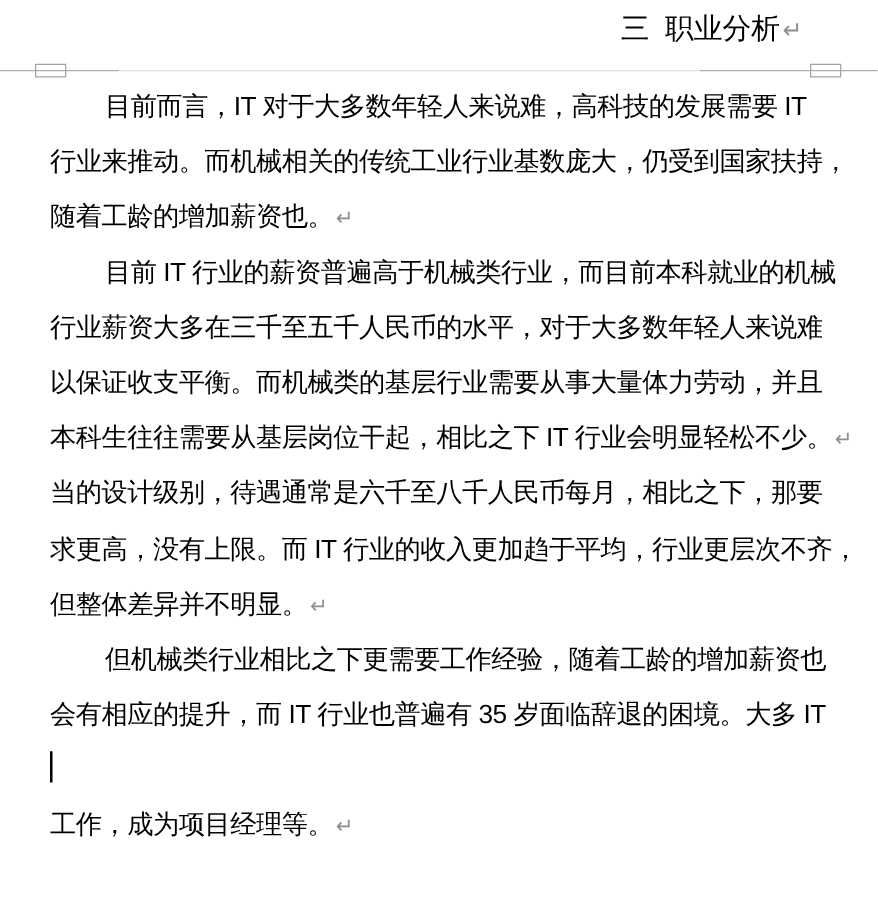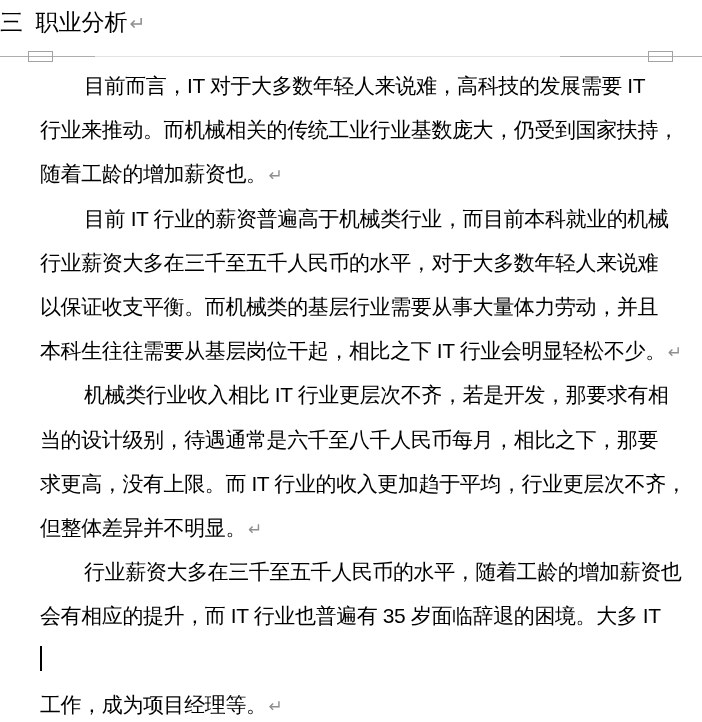--- a/index.html
+++ b/index.html
@@ -12,21 +12,21 @@
   .page {
     position: relative;
     width: 702px; height: 722px;
     background: #ffffff;
     color: #000000;
   }
   
   .title-row {
     position: absolute;
     top: 6px; left: 0; width: 642px;
-    text-align: left;
+    text-align: right;
     font-size: 23px;
     line-height: 32px;
     color: #000000;
     word-spacing: 6px;
     white-space: nowrap;
   }
   
   .rule-seg { position: absolute; height: 1px; }
   .rule-left   { top: 56px; left: 0;     width: 95px;  background: #aeaeae; }
   .rule-mid    { top: 56px; left: 95px;  width: 465px; background: #e2e2e2; }
@@ -83,23 +83,22 @@
   <div class="margin-box right"></div>
 
   <div class="text-area">
       <div class="line indent"><span>目前而言，IT 对于大多数年轻人来说难，高科技的发展需要 IT</span></div>
       <div class="line"><span>行业来推动。而机械相关的传统工业行业基数庞大，仍受到国家扶持，</span></div>
       <div class="line"><span>随着工龄的增加薪资也。</span><span class="pilcrow">↵</span></div>
       <div class="line indent"><span>目前 IT 行业的薪资普遍高于机械类行业，而目前本科就业的机械</span></div>
       <div class="line"><span>行业薪资大多在三千至五千人民币的水平，对于大多数年轻人来说难</span></div>
       <div class="line"><span>以保证收支平衡。而机械类的基层行业需要从事大量体力劳动，并且</span></div>
       <div class="line"><span>本科生往往需要从基层岗位干起，相比之下 IT 行业会明显轻松不少。</span><span class="pilcrow">↵</span></div>
-      <div class="line indent"><span>机械类行业收入相比 IT 行业更层次不齐，若是开发，那要求有相</span></div>
       <div class="line"><span>当的设计级别，待遇通常是六千至八千人民币每月，相比之下，那要</span></div>
       <div class="line"><span>求更高，没有上限。而 IT 行业的收入更加趋于平均，行业更层次不齐，</span></div>
       <div class="line"><span>但整体差异并不明显。</span><span class="pilcrow">↵</span></div>
-      <div class="line indent"><span>行业薪资大多在三千至五千人民币的水平，随着工龄的增加薪资也</span></div>
+      <div class="line indent"><span>但机械类行业相比之下更需要工作经验，随着工龄的增加薪资也</span></div>
       <div class="line"><span>会有相应的提升，而 IT 行业也普遍有 35 岁面临辞退的困境。大多 IT</span></div>
       <div class="line"><span class="caret"></span></div>
       <div class="line"><span>工作，成为项目经理等。</span><span class="pilcrow">↵</span></div>
     </div>
 
 </div>
 
 </body></html>

